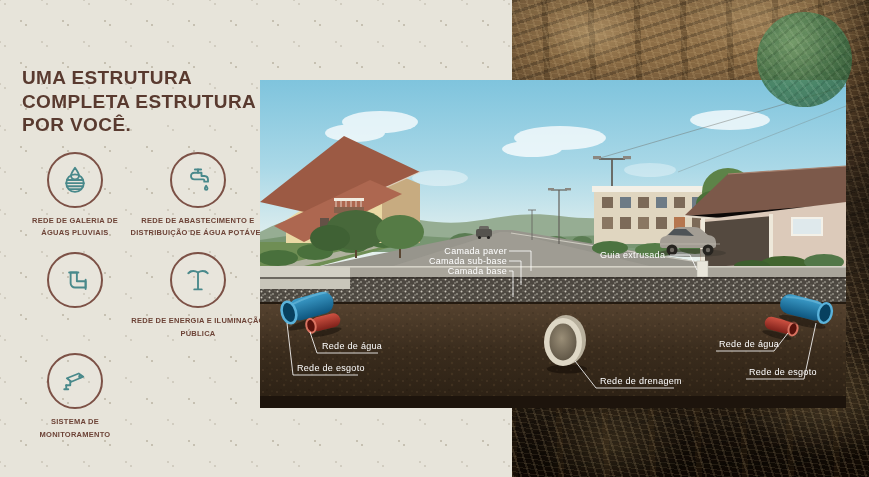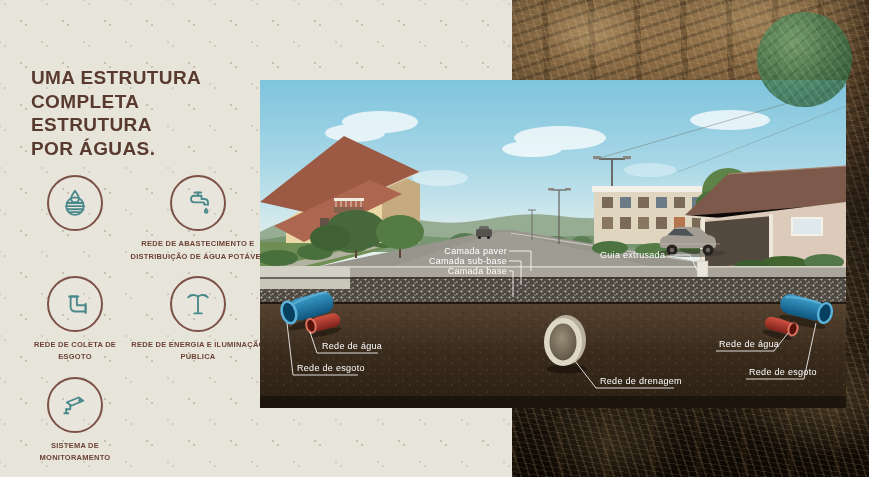--- a/index.html
+++ b/index.html
@@ -50,21 +50,21 @@
     opacity:.87;z-index:6;
   }
   .logo-badge::before{
     content:"";position:absolute;inset:0;border-radius:50%;
     background-image:
       repeating-linear-gradient(55deg, rgba(210,235,205,.12) 0 2px, transparent 2px 7px),
       repeating-linear-gradient(-40deg, rgba(10,40,20,.16) 0 2px, transparent 2px 9px);
   }
   
   .sidebar{position:absolute;left:22px;top:66px;width:240px;z-index:4;}
-  .page-title{color:#593a2f;font-weight:bold;font-size:19px;letter-spacing:.4px;line-height:1.24;margin-left:9px;}
+  .page-title{color:#593a2f;font-weight:bold;font-size:19px;letter-spacing:.4px;line-height:1.24;}
   .features{
     display:grid;grid-template-columns:106px 140px;column-gap:0;row-gap:13px;
     margin-top:15px;justify-items:center;text-align:center;
   }
   .feature{display:flex;flex-direction:column;align-items:center;width:100%;}
   .icon-ring{
     width:52px;height:52px;border:2px solid #7c5146;border-radius:50%;
     display:flex;align-items:center;justify-content:center;margin-bottom:7px;background:rgba(255,255,255,.06);
   }
   .icn{width:30px;height:30px;stroke:#49898b;fill:none;stroke-width:1.5;stroke-linecap:round;stroke-linejoin:round;}
@@ -77,36 +77,37 @@
 </head>
 <body>
 
 <div class="bg-pattern"></div>
 <div class="photo-collage"></div>
 
 <div class="sidebar">
   <div class="page-title">
     <div>UMA ESTRUTURA</div>
     <div>COMPLETA ESTRUTURA</div>
-    <div>POR ÁGUAS.</div>
+    <div>POR VOCÊ.</div>
   </div>
 
   <div class="features">
 
     <div class="feature">
       <span class="icon-ring">
         <svg class="icn" viewBox="0 0 24 24">
           <path d="M12 2.2 C10 5 8.8 6.6 8.8 8.4 a3.2 3.2 0 0 0 6.4 0 C15.2 6.6 14 5 12 2.2 Z"></path>
           <circle cx="12" cy="14.5" r="7"></circle>
           <line x1="5.6" y1="12" x2="18.4" y2="12"></line>
           <line x1="5" y1="14.5" x2="19" y2="14.5"></line>
           <line x1="5.6" y1="17" x2="18.4" y2="17"></line>
           <line x1="7.2" y1="19.3" x2="16.8" y2="19.3"></line>
         </svg>
       </span>
+      <span class="feature-label">REDE DE GALERIA DE ÁGUAS PLUVIAIS</span>
     </div>
 
     <div class="feature">
       <span class="icon-ring">
         <svg class="icn" viewBox="0 0 24 24">
           <line x1="9.5" y1="3.6" x2="14.5" y2="3.6"></line>
           <line x1="12" y1="3.6" x2="12" y2="6.2"></line>
           <path d="M9.2 6.2 h5.6 v2.6 h2.4 q2.8 .2 2.8 3 v1.5 h-3 v-1.1 q0-.7 -.8-.7 h-7 q-2.8 0 -2.8-2.65 q0-2.65 2.8-2.65 Z"></path>
           <path d="M18.5 16.6 c-.7 1 -1 1.6 -1 2.2 a1.05 1.05 0 0 0 2.1 0 c0-.6-.4-1.2-1.1-2.2 Z"></path>
         </svg>
@@ -115,21 +116,20 @@
     </div>
 
     <div class="feature">
       <span class="icon-ring">
         <svg class="icn" viewBox="0 0 24 24">
           <path d="M8.5 6 h5 v7 h7 v5 h-8.5 a3.5 3.5 0 0 1 -3.5 -3.5 Z"></path>
           <line x1="7.3" y1="6" x2="14.7" y2="6"></line>
           <line x1="20.5" y1="11.8" x2="20.5" y2="19.2"></line>
         </svg>
       </span>
-      <span class="feature-label">REDE DE COLETA DE ESGOTO</span>
     </div>
 
     <div class="feature">
       <span class="icon-ring">
         <svg class="icn" viewBox="0 0 24 24">
           <line x1="12" y1="6" x2="12" y2="19"></line>
           <line x1="9" y1="19.5" x2="15" y2="19.5"></line>
           <path d="M12 6 C9.5 4.4 7.4 4.6 5.4 5.5"></path>
           <path d="M12 6 C14.5 4.4 16.6 4.6 18.6 5.5"></path>
           <line x1="4.2" y1="6.6" x2="6.2" y2="5.1"></line>

